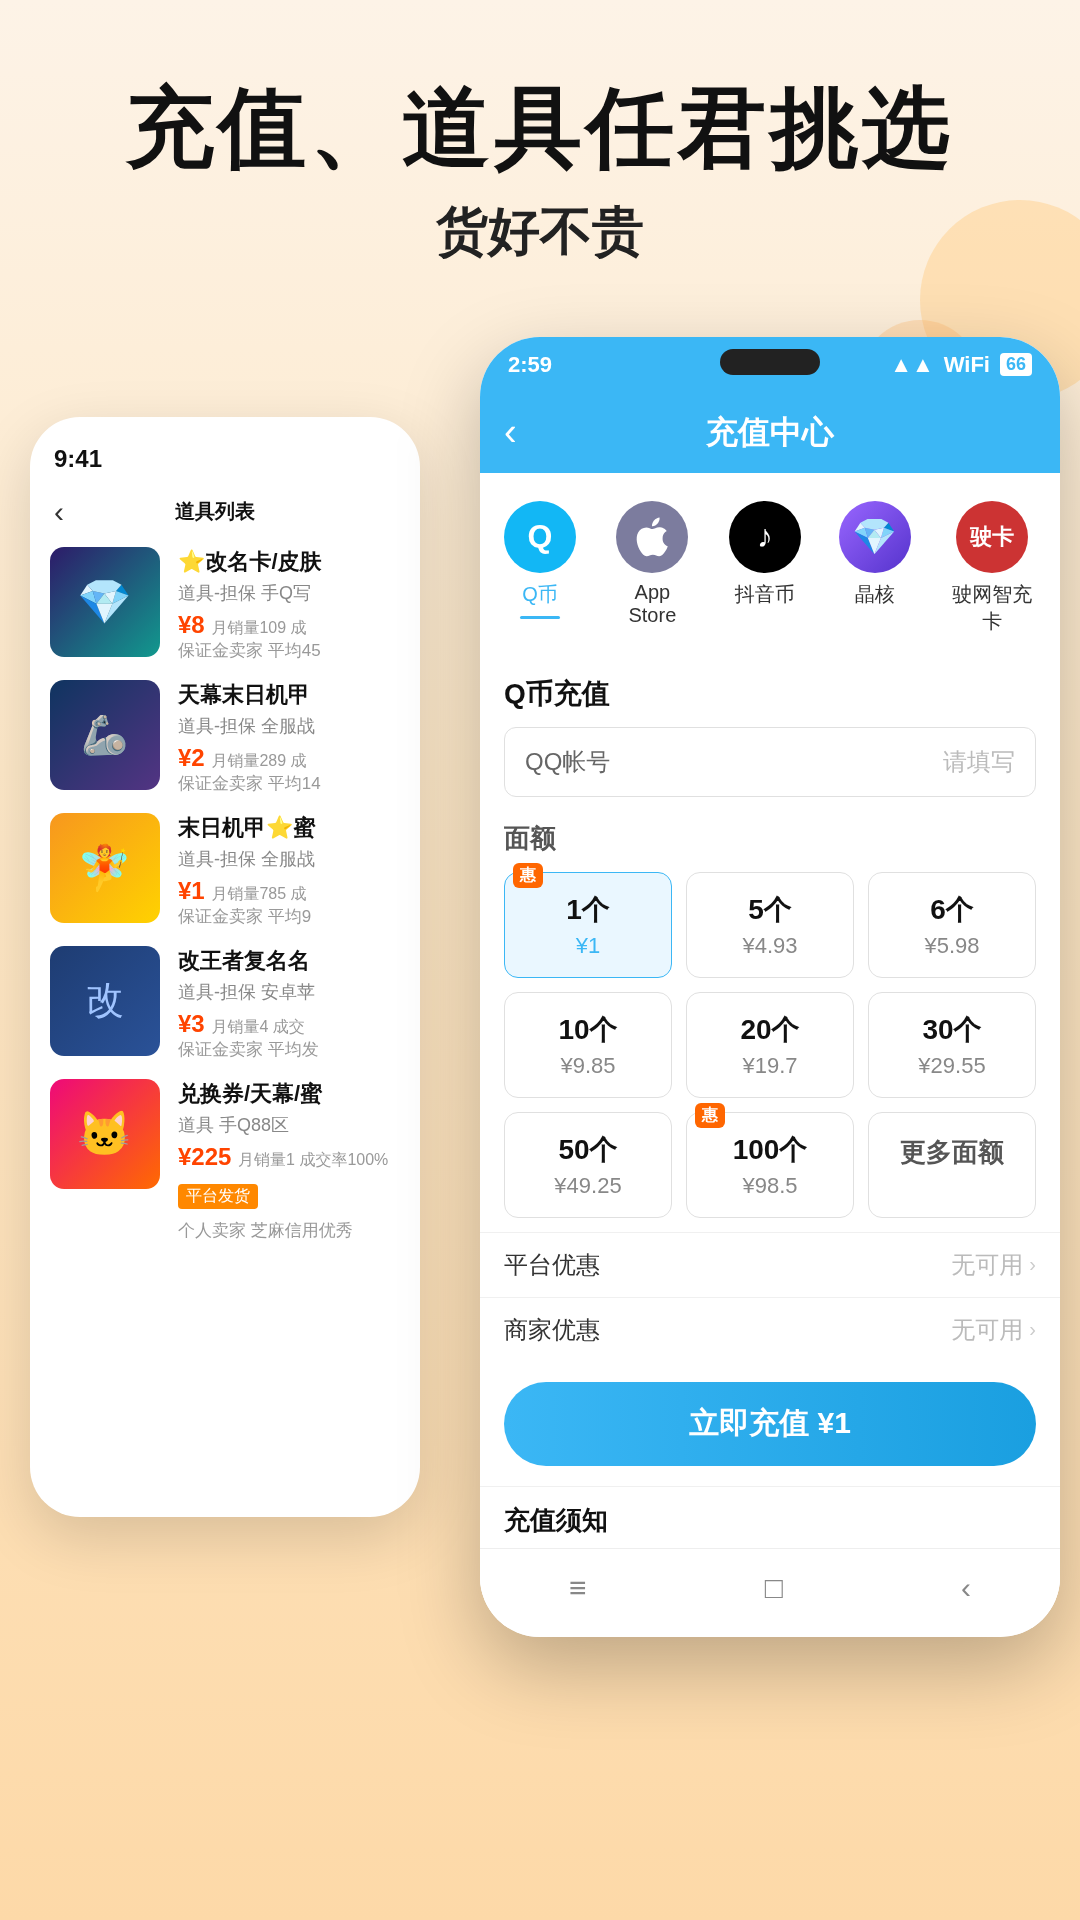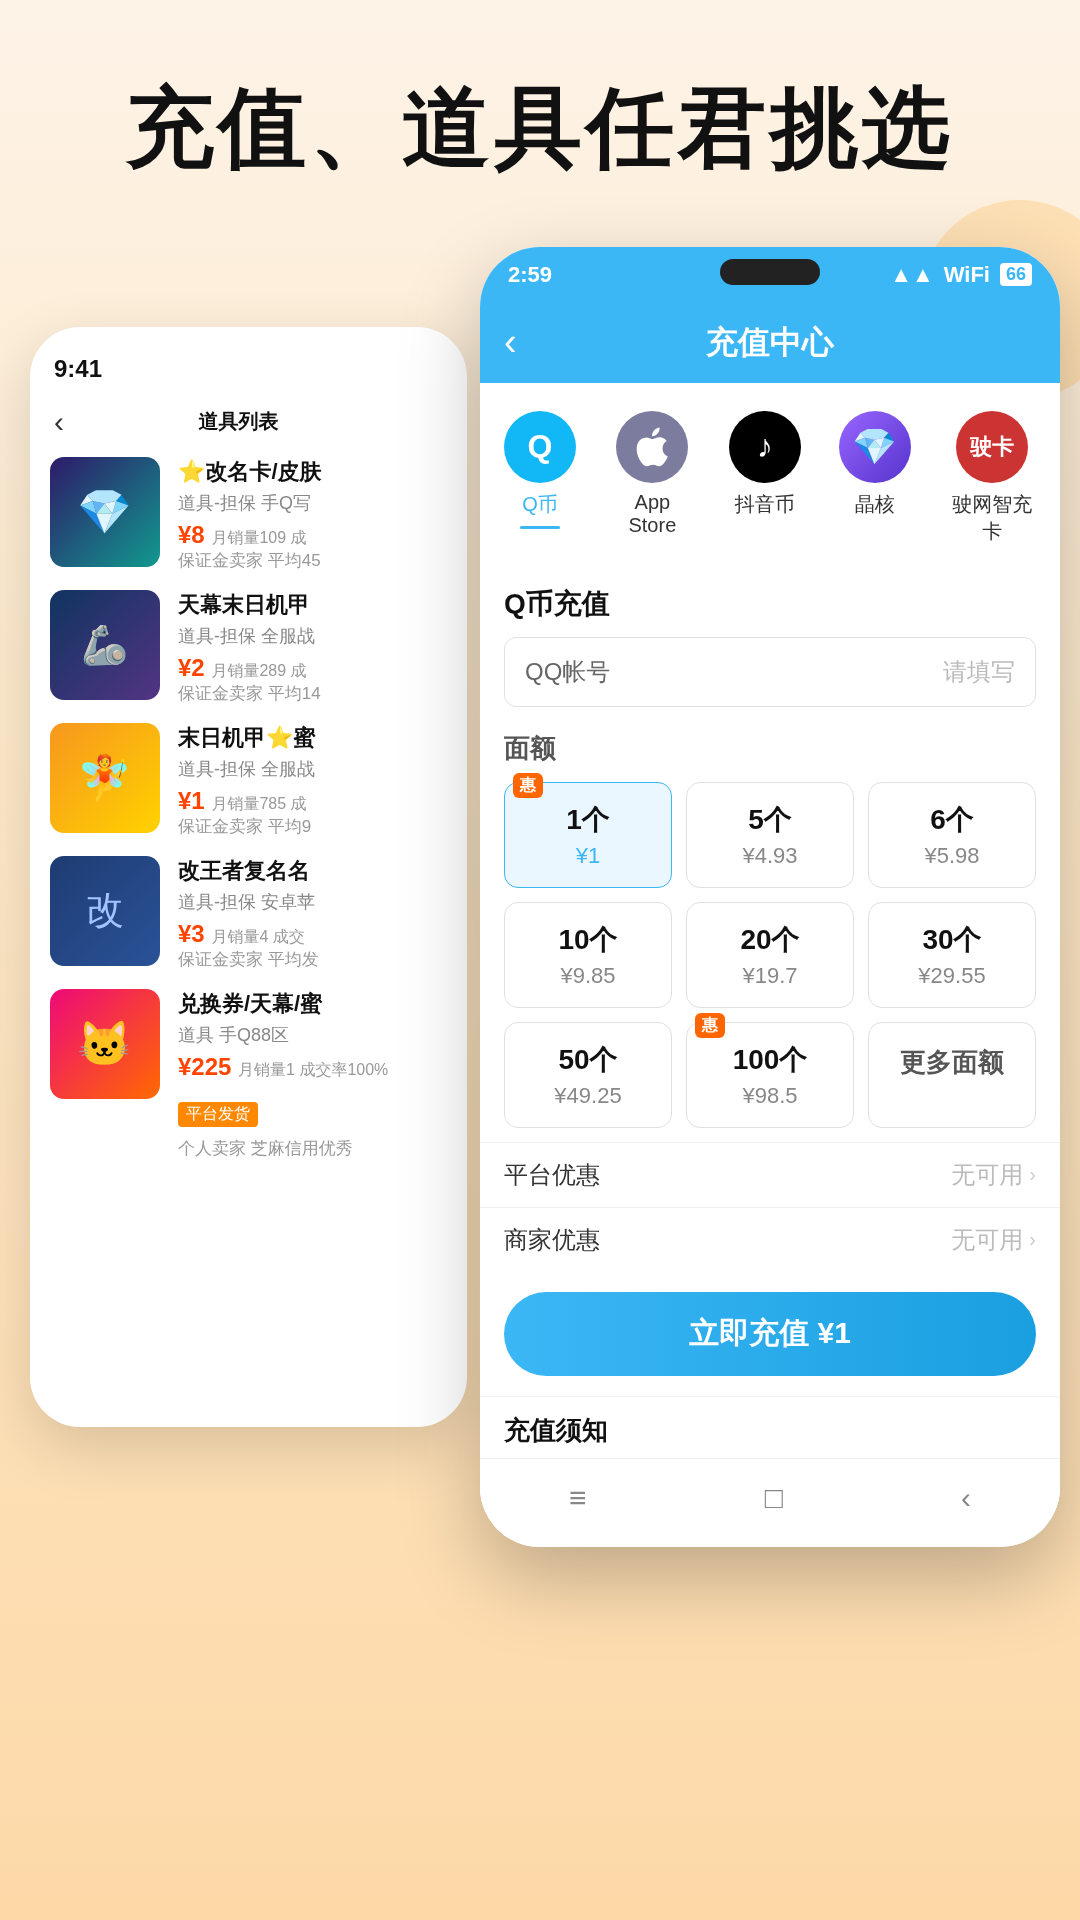--- a/index.html
+++ b/index.html
@@ -37,21 +37,21 @@
       width: 100%;
       height: 1330px;
       margin-top: 30px;
     }
 
     
     .phone-back {
       position: absolute;
       left: 30px;
       top: 80px;
-      width: 437px;
+      width: 390px;
       height: 1100px;
       background: #fff;
       border-radius: 50px;
       box-shadow: 0 20px 60px rgba(0,0,0,0.15);
       overflow: hidden;
       z-index: 1;
     }
 
     
     .phone-front {
@@ -354,20 +354,21 @@
     }
     .kitty-img {
       background: linear-gradient(135deg, #ee0979, #ff6a00);
     }
   </style>
 </head>
 <body>
 
 <div class="hero-text">
   <div class="hero-title">充值、道具任君挑选</div>
+  <div class="hero-subtitle">货好不贵</div>
 </div>
 
 <div class="blob1"></div>
 <div class="blob2"></div>
 
 <div class="phones-container">
 
   <div class="phone-back">
 
     <div class="phone-back-status">
@@ -421,21 +422,21 @@
           <div class="item-seller">保证金卖家 平均发</div>
         </div>
       </div>
 
       <div class="item-row">
         <div class="item-img kitty-img">🐱</div>
         <div class="item-info">
           <div class="item-name">兑换券/天幕/蜜</div>
           <div class="item-desc">道具 手Q88区</div>
           <div class="item-price">¥225 <span class="item-sales" style="font-size:16px;color:#999;font-weight:400">月销量1 成交率100%</span></div>
-          <div style="display:flex;align-items:center;gap:8px;margin-top:18px;">
+          <div style="display:flex;align-items:center;gap:8px;margin-top:10px;">
             <span class="platform-badge">平台发货</span>
           </div>
           <div class="item-seller" style="margin-top:10px;">个人卖家 芝麻信用优秀</div>
         </div>
       </div>
 
     </div>
   </div>
 
   <div class="phone-front">

